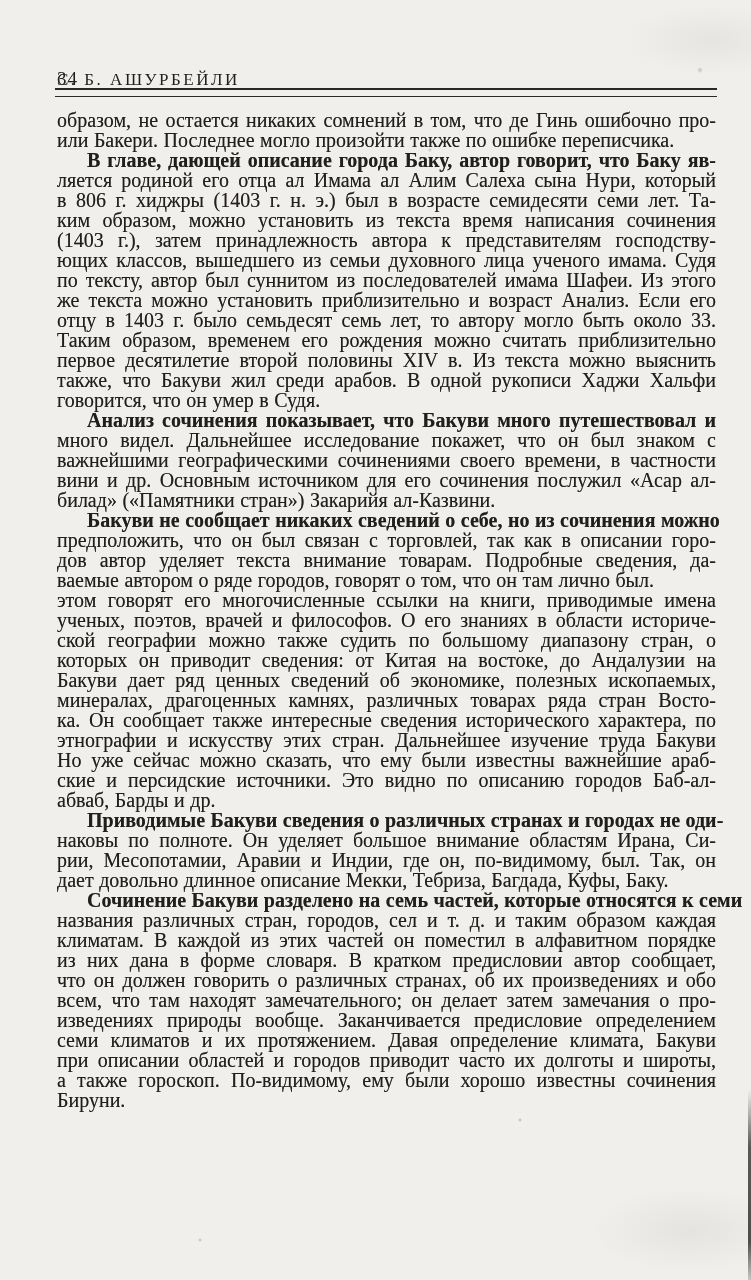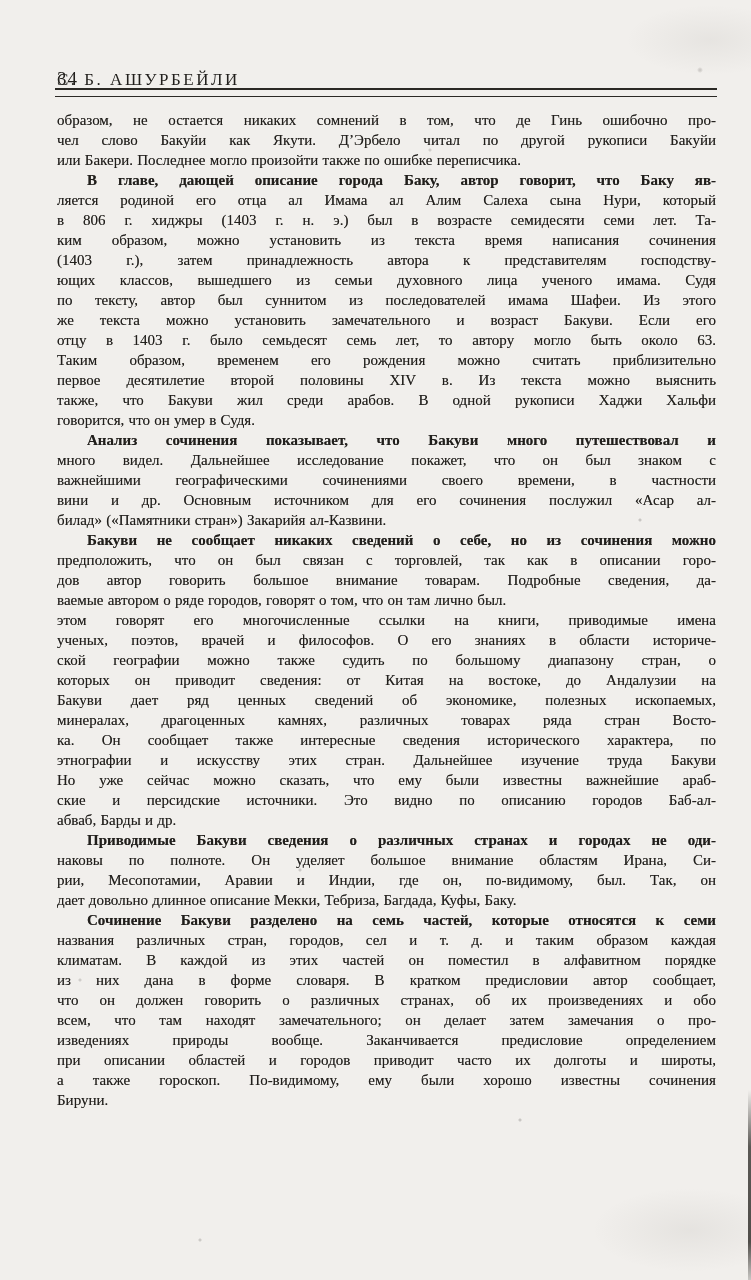--- a/index.html
+++ b/index.html
@@ -71,21 +71,21 @@
     height: 6px;
     border-top: 2.5px solid #2b2925;
     border-bottom: 1.5px solid #2b2925;
   }
 
   .text-column {
     position: absolute;
     top: 110px;
     left: 57px;
     width: 659px;
-    font-size: 15px;
+    font-size: 20px;
     line-height: 20px;
     word-spacing: 0.5px;
     text-shadow: 0 0 0.5px rgba(33,31,28,.55);
   }
   .para { margin: 0; }
   .line {
     text-align: justify;
     text-align-last: justify;
     height: 20px;
     white-space: nowrap;
@@ -101,49 +101,48 @@
 
 <div class="running-head">
   <span class="page-number">34</span>
   <span class="head-title">С. Б. АШУРБЕЙЛИ</span>
 </div>
 <div class="head-rule"></div>
 
 <div class="text-column">
     <div class="para">
       <div class="line">образом, не остается никаких сомнений в том, что де Гинь ошибочно про-</div>
-      <div class="line">чел слово Бакуйи как Якути. Д’Эрбело читал по другой рукописи Бакуйи</div>
       <div class="line last">или Бакери. Последнее могло произойти также по ошибке переписчика.</div>
     </div>
     <div class="para">
       <div class="line indent">В главе, дающей описание города Баку, автор говорит, что Баку яв-</div>
       <div class="line">ляется родиной его отца ал Имама ал Алим Салеха сына Нури, который</div>
       <div class="line">в 806 г. хиджры (1403 г. н. э.) был в возрасте семидесяти семи лет. Та-</div>
       <div class="line">ким образом, можно установить из текста время написания сочинения</div>
       <div class="line">(1403 г.), затем принадлежность автора к представителям господству-</div>
       <div class="line">ющих классов, вышедшего из семьи духовного лица ученого имама. Судя</div>
       <div class="line">по тексту, автор был суннитом из последователей имама Шафеи. Из этого</div>
-      <div class="line">же текста можно установить замечательного и возраст Бакуви. Если его</div>
-      <div class="line">отцу в 1403 г. было семьдесят семь лет, то автору могло быть около 63.</div>
+      <div class="line">же текста можно установить приблизительно и возраст Анализ. Если его</div>
+      <div class="line">отцу в 1403 г. было семьдесят семь лет, то автору могло быть около 33.</div>
       <div class="line">Таким образом, временем его рождения можно считать приблизительно</div>
       <div class="line">первое десятилетие второй половины XIV в. Из текста можно выяснить</div>
       <div class="line">также, что Бакуви жил среди арабов. В одной рукописи Хаджи Хальфи</div>
       <div class="line last">говорится, что он умер в Судя.</div>
     </div>
     <div class="para">
       <div class="line indent">Анализ сочинения показывает, что Бакуви много путешествовал и</div>
       <div class="line">много видел. Дальнейшее исследование покажет, что он был знаком с</div>
       <div class="line">важнейшими географическими сочинениями своего времени, в частности</div>
       <div class="line">вини и др. Основным источником для его сочинения послужил «Асар ал-</div>
       <div class="line last">билад» («Памятники стран») Закарийя ал-Казвини.</div>
     </div>
     <div class="para">
       <div class="line indent">Бакуви не сообщает никаких сведений о себе, но из сочинения можно</div>
       <div class="line">предположить, что он был связан с торговлей, так как в описании горо-</div>
-      <div class="line">дов автор говорить большое внимание товарам. Подробные сведения, да-</div>
+      <div class="line">дов автор уделяет текста внимание товарам. Подробные сведения, да-</div>
       <div class="line last">ваемые автором о ряде городов, говорят о том, что он там лично был.</div>
     </div>
     <div class="para">
       <div class="line">этом говорят его многочисленные ссылки на книги, приводимые имена</div>
       <div class="line">ученых, поэтов, врачей и философов. О его знаниях в области историче-</div>
       <div class="line">ской географии можно также судить по большому диапазону стран, о</div>
       <div class="line">которых он приводит сведения: от Китая на востоке, до Андалузии на</div>
       <div class="line">Бакуви дает ряд ценных сведений об экономике, полезных ископаемых,</div>
       <div class="line">минералах, драгоценных камнях, различных товарах ряда стран Восто-</div>
       <div class="line">ка. Он сообщает также интересные сведения исторического характера, по</div>
@@ -159,17 +158,18 @@
       <div class="line last">дает довольно длинное описание Мекки, Тебриза, Багдада, Куфы, Баку.</div>
     </div>
     <div class="para">
       <div class="line indent">Сочинение Бакуви разделено на семь частей, которые относятся к семи</div>
       <div class="line">названия различных стран, городов, сел и т. д. и таким образом каждая</div>
       <div class="line">климатам. В каждой из этих частей он поместил в алфавитном порядке</div>
       <div class="line">из них дана в форме словаря. В кратком предисловии автор сообщает,</div>
       <div class="line">что он должен говорить о различных странах, об их произведениях и обо</div>
       <div class="line">всем, что там находят замечательного; он делает затем замечания о про-</div>
       <div class="line">изведениях природы вообще. Заканчивается предисловие определением</div>
+      <div class="line">семи климатов и их протяжением. Давая определение климата, Бакуви</div>
       <div class="line">при описании областей и городов приводит часто их долготы и широты,</div>
       <div class="line">а также гороскоп. По-видимому, ему были хорошо известны сочинения</div>
       <div class="line last">Бируни.</div>
     </div>
   </div>
 
 </body></html>

